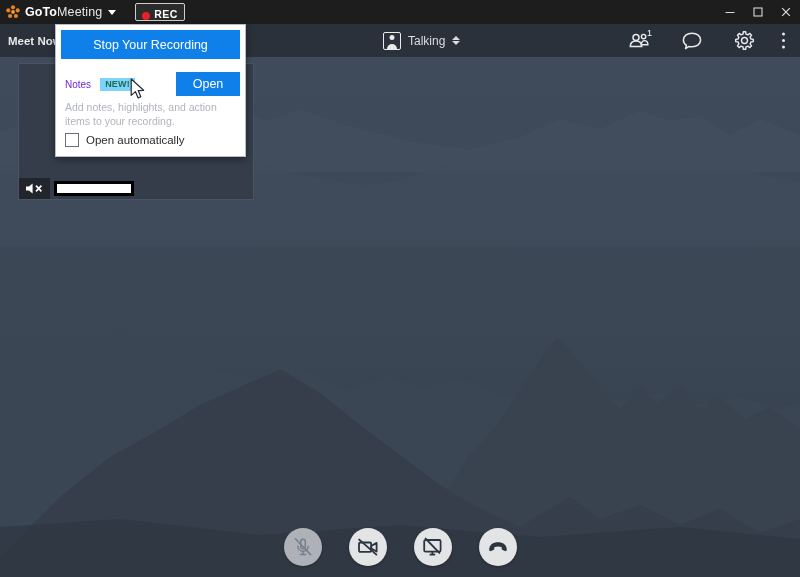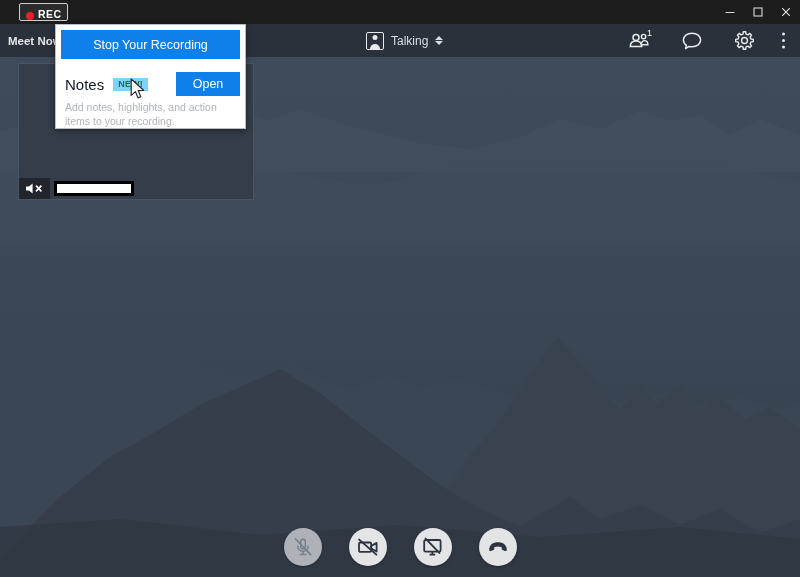--- a/index.html
+++ b/index.html
@@ -108,21 +108,21 @@
   .meet-now {
     font-size: 11.5px;
     color: #e6e8ea;
     font-weight: 700;
     padding-left: 8px;
     white-space: nowrap;
     cursor: pointer;
   }
   .talking-group {
     position: absolute;
-    left: 366px;
+    left: 383px;
     display: flex;
     align-items: center;
     gap: 7px;
     cursor: pointer;
   }
   .person-box {
     width: 16px; height: 16px;
     border: 1.6px solid #e8eaec;
     border-radius: 2px;
     position: relative;
@@ -274,22 +274,22 @@
     color: #ffffff;
   }
   .notes-row {
     margin-top: 13px;
     padding: 0 5px 0 9px;
     display: flex;
     align-items: center;
     height: 24px;
   }
   .notes-title {
-    font-size: 15px;
-    color: #0f172a;
+    font-size: 10px;
+    color: #6d28d9;
   }
   .new-badge {
     margin-left: 9px;
     background: #7dd3fc;
     color: #1f6b50;
     font-size: 9px;
     font-weight: 700;
     padding: 2px 5px;
     letter-spacing: .2px;
     line-height: 1;
@@ -364,20 +364,36 @@
     pointer-events: none;
   }
 </style>
 </head>
 <body>
 
 <div id="app">
 
   <div class="titlebar">
 
+    <div class="brand">
+      <span class="daisy">
+        <svg width="14" height="14" viewBox="0 0 14 14">
+          <g fill="#e8801e">
+            <circle cx="7" cy="2.3" r="2.1"></circle>
+            <circle cx="11.7" cy="5.4" r="2.1"></circle>
+            <circle cx="9.9" cy="11" r="2.1"></circle>
+            <circle cx="4.1" cy="11" r="2.1"></circle>
+            <circle cx="2.3" cy="5.4" r="2.1"></circle>
+            <circle cx="7" cy="6.9" r="1.9" fill="#f0a04b"></circle>
+          </g>
+        </svg>
+      </span>
+      <span class="brand-text"><span class="b">GoTo</span><span class="n">Meeting</span></span>
+      <span class="brand-caret"></span>
+    </div>
 
     <div class="rec-badge">
       <span class="rec-dot"></span>
       <span class="rec-label">REC</span>
     </div>
 
     <div class="wincontrols">
       <div class="wbtn">
         <svg width="12" height="12" viewBox="0 0 12 12">
           <rect x="1.5" y="6" width="9" height="1" fill="#d8d8d8"></rect>
@@ -495,20 +511,24 @@
     <div class="notes-row">
       <span class="notes-title">Notes</span>
       <span class="new-badge">NEW!</span>
       <div class="open-btn">
         <span>Open</span>
       </div>
     </div>
 
     <div class="notes-desc">Add notes, highlights, and action items to your recording.</div>
 
+    <div class="auto-row">
+      <span class="chk"></span>
+      <span class="auto-label">Open automatically</span>
+    </div>
   </div>
 
   <div class="controls">
 
     <div class="ctrl dim">
       <svg width="22" height="22" viewBox="0 0 22 22">
         <g fill="none" stroke="#8b93a0" stroke-width="1.5" stroke-linecap="round">
           <path d="M11 3.2 C12.3 3.2 13.3 4.2 13.3 5.5 L13.3 10.4 C13.3 11.7 12.3 12.7 11 12.7 C9.7 12.7 8.7 11.7 8.7 10.4 L8.7 5.5 C8.7 4.2 9.7 3.2 11 3.2 Z"></path>
           <path d="M5.9 10.2 C5.9 13.1 8.2 15.3 11 15.3 C13.8 15.3 16.1 13.1 16.1 10.2"></path>
           <path d="M11 15.4 L11 18.2"></path>

